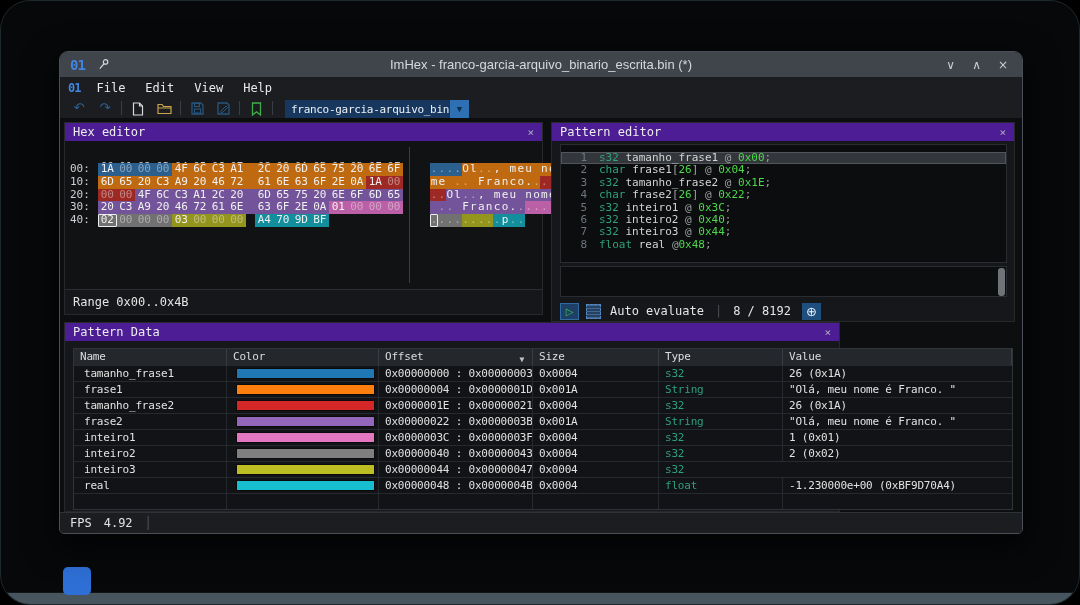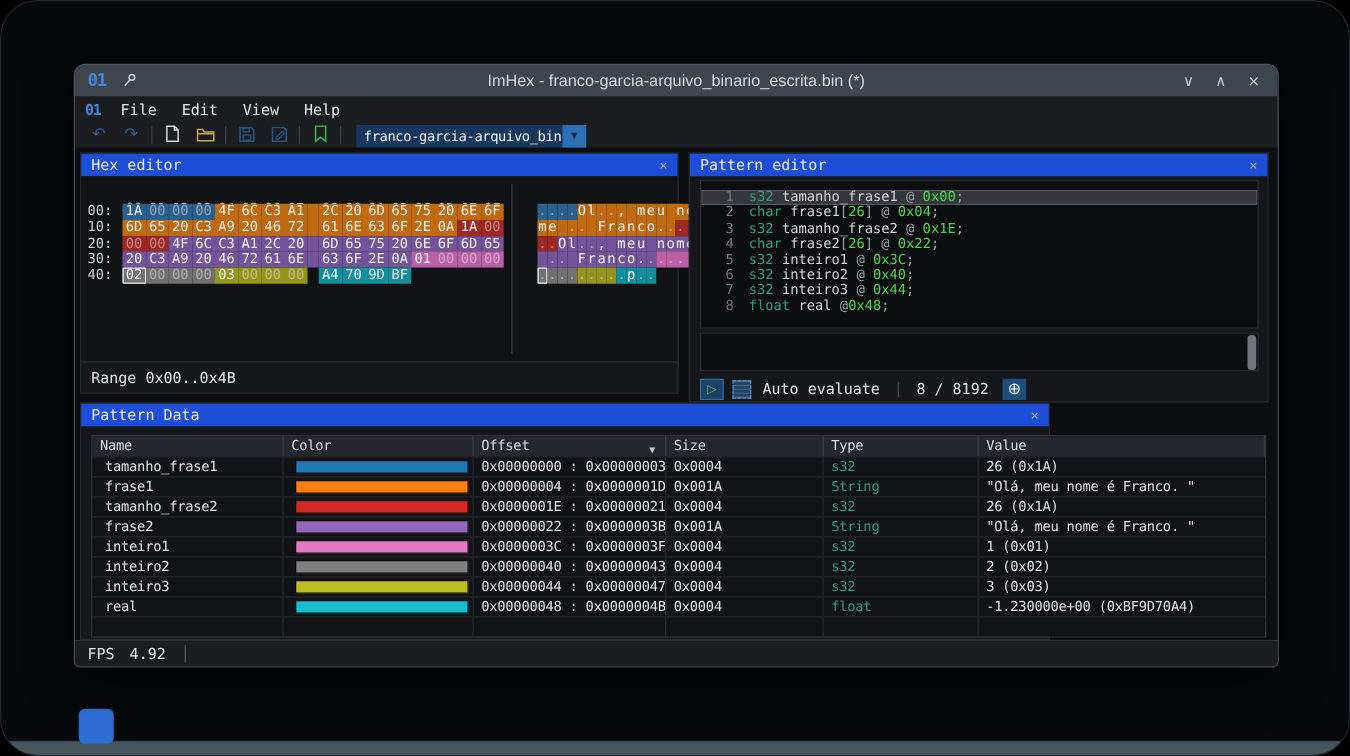--- a/index.html
+++ b/index.html
@@ -45,21 +45,21 @@
   .combo { position:absolute; left:225px; top:2px; width:184px; height:18px;
            background:#17375e; display:flex; align-items:center; }
   .combo-text { flex:1; font:11px "DejaVu Sans Mono", monospace; color:#eef2f6;
                 padding-left:6px; letter-spacing:-.3px; white-space:nowrap; overflow:hidden; }
   .combo-arrow { width:19px; height:18px; background:#2d71b4; color:#0d2f52; font-size:9px;
                  display:flex; align-items:center; justify-content:center; }
 
   
   .workspace { position:absolute; left:0; top:67px; right:0; bottom:21px; background:#0d0e10; }
   .panel { position:absolute; background:#15171a; border:1px solid #26282c; }
-  .panel-header { height:18px; background:#1d4ed8; display:flex; align-items:center;
+  .panel-header { height:18px; background:#4c1d95; display:flex; align-items:center;
                   padding:0 8px; font:12px "DejaVu Sans Mono", monospace; color:#ececec; }
   .panel-close { margin-left:auto; color:#aeb2b8; font-size:11px; cursor:default; }
 
   
   .hex-panel { left:4px; top:3px; width:479px; height:193px; }
   .hex-grid { position:absolute; left:0; top:18px; right:0; bottom:25px; background:#101214; }
   .hex-divider { position:absolute; left:344px; top:6px; bottom:6px; width:1px; background:#3a3e43; }
   .hex-colhdr { position:absolute; left:33px; top:20px; white-space:nowrap; }
   .hex-rows { position:absolute; left:0; top:22px; right:0; }
   .hex-row { height:12.8px; white-space:nowrap; }
@@ -337,21 +337,20 @@
                 <div class="pd-cell">2 (0x02)</div>
               </div>
               <div class="pd-row body">
                 <div class="pd-cell name">inteiro3</div>
                 <div class="pd-cell">
                   <div class="swatch" style="background: rgb(188, 189, 34);"></div>
                 </div>
                 <div class="pd-cell">0x00000044 : 0x00000047</div>
                 <div class="pd-cell">0x0004</div>
                 <div class="pd-cell type">s32</div>
-                <div class="pd-cell">3 (0x03)</div>
               </div>
               <div class="pd-row body">
                 <div class="pd-cell name">real</div>
                 <div class="pd-cell">
                   <div class="swatch" style="background: rgb(23, 190, 207);"></div>
                 </div>
                 <div class="pd-cell">0x00000048 : 0x0000004B</div>
                 <div class="pd-cell">0x0004</div>
                 <div class="pd-cell type">float</div>
                 <div class="pd-cell">-1.230000e+00 (0xBF9D70A4)</div>

